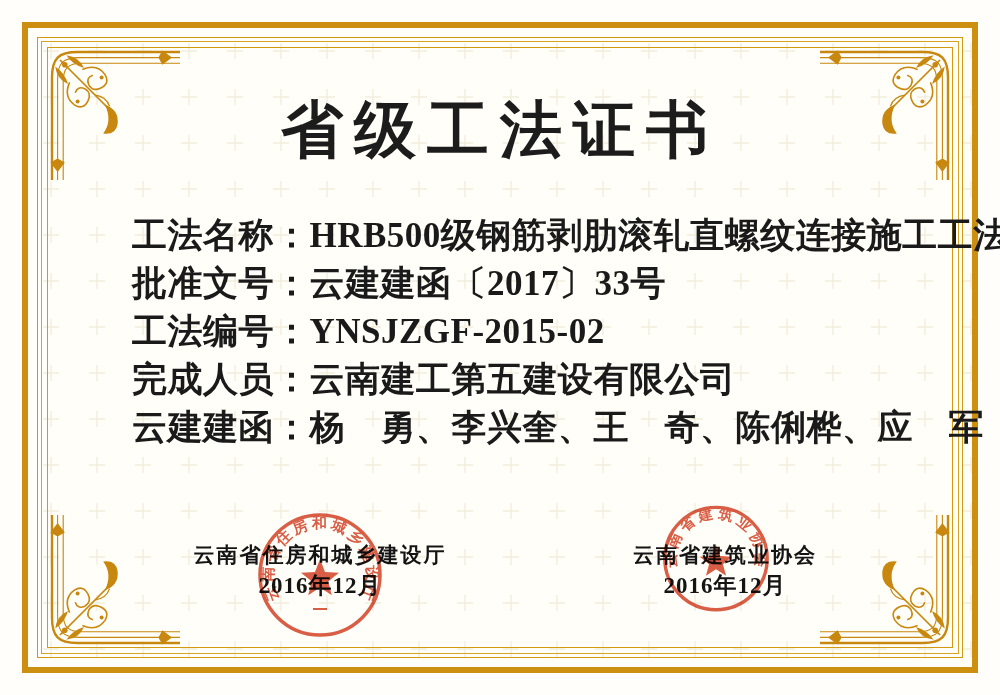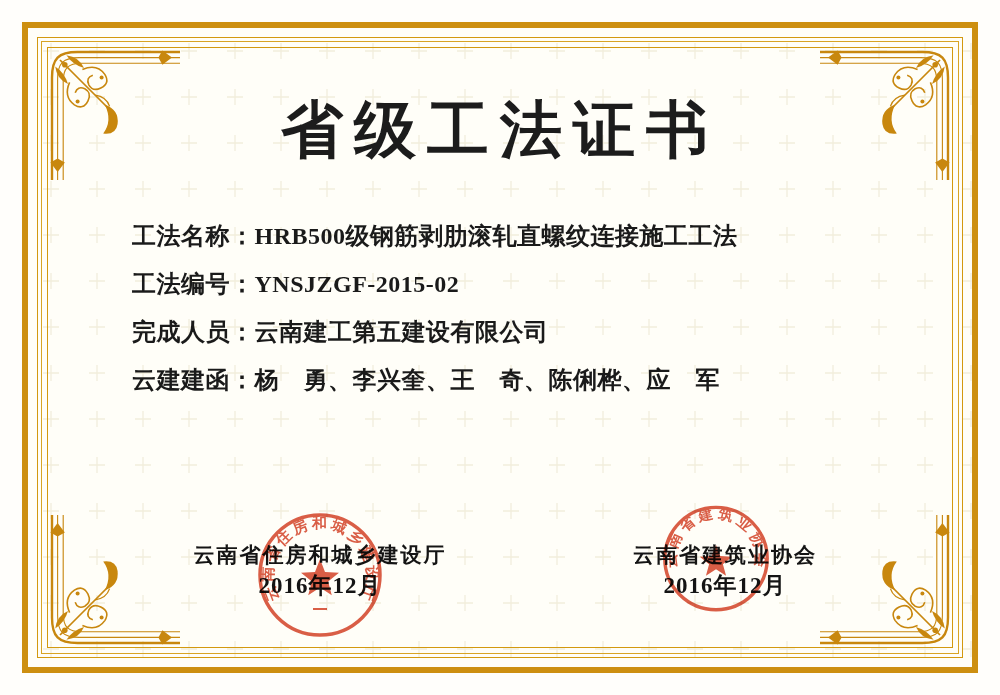--- a/index.html
+++ b/index.html
@@ -37,21 +37,21 @@
     text-align: center;
     font-size: 62px;
     font-weight: 700;
     letter-spacing: 11px;
     color: #1c1c1c;
   }
 
   .fields { position: absolute; top: 212px; left: 132px; right: 60px; }
   .field-row { height: 48px; line-height: 48px; white-space: nowrap; }
   .field-label, .field-value {
-    font-size: 24px;
+    font-size: 35px;
     font-weight: 700;
     color: #1a1a1a;
     letter-spacing: 0.5px;
   }
 
   .signatures { position: absolute; top: 540px; left: 0; right: 0; height: 110px; }
   .sig-block { position: absolute; text-align: center; }
   .sig-block.left  { left: 150px; width: 340px; }
   .sig-block.right { left: 585px; width: 280px; }
   .sig-org  { font-size: 21px; font-weight: 700; color: #141414; letter-spacing: 2px; line-height: 30px; }
@@ -129,20 +129,23 @@
 
   <div class="content">
 
     <div class="cert-title">省级工法证书</div>
 
     <div class="fields">
       <div class="field-row">
         <span class="field-label">工法名称：</span><span class="field-value">HRB500级钢筋剥肋滚轧直螺纹连接施工工法</span>
       </div>
       <div class="field-row">
+        <span class="field-label">批准文号：</span><span class="field-value">云建建函〔2017〕33号</span>
+      </div>
+      <div class="field-row">
         <span class="field-label">工法编号：</span><span class="field-value">YNSJZGF-2015-02</span>
       </div>
       <div class="field-row">
         <span class="field-label">完成人员：</span><span class="field-value">云南建工第五建设有限公司</span>
       </div>
       <div class="field-row">
         <span class="field-label">云建建函：</span><span class="field-value">杨　勇、李兴奎、王　奇、陈俐桦、应　军</span>
       </div>
     </div>
 

